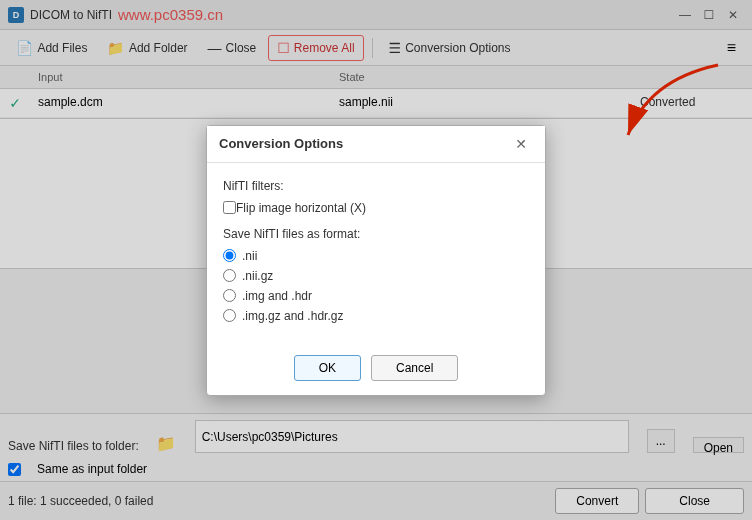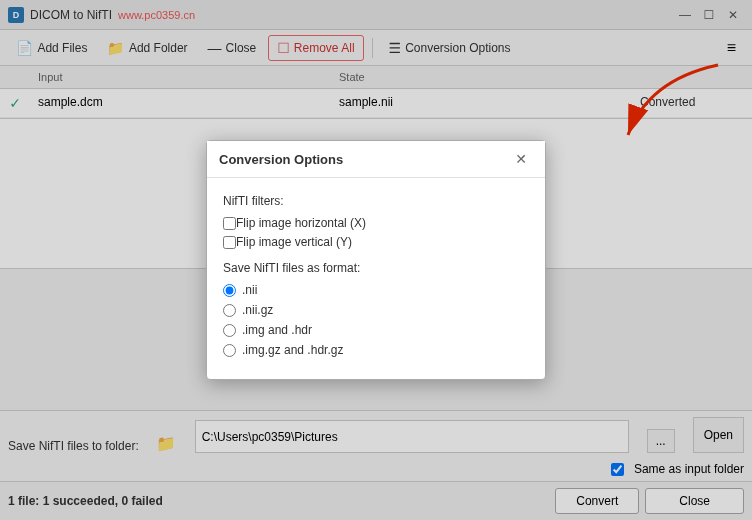--- a/index.html
+++ b/index.html
@@ -38,21 +38,21 @@
       justify-content: center;
       color: white;
       font-size: 9px;
       font-weight: bold;
     }
     .title-text {
       font-size: 12px;
       color: #333;
     }
     .watermark {
-      font-size: 11px;
+      font-size: 15px;
       color: #e55;
     }
     .title-bar-controls {
       display: flex;
       gap: 2px;
     }
     .title-btn {
       width: 22px;
       height: 22px;
       border: none;
@@ -286,45 +286,43 @@
       cursor: pointer;
       font-size: 12px;
       height: 24px;
     }
     .folder-open-btn {
       border: 1px solid #ccc;
       background: #f0f0f0;
       padding: 3px 10px;
       cursor: pointer;
       font-size: 12px;
-      height: 36px;
+      height: 16px;
     }
     .folder-icon {
       font-size: 16px;
     }
     .same-folder-row {
       display: flex;
       align-items: center;
-      gap: 10px;
+      gap: 16px;
       padding: 3px 8px 5px;
       background: #f5f5f5;
-      justify-content: flex-end;
     }
     .status-bar {
       display: flex;
       align-items: center;
       justify-content: space-between;
       padding: 6px 8px;
       background: #f0f0f0;
       border-top: 1px solid #d0d0d0;
     }
     .status-text {
       font-size: 12px;
       color: #333;
-      font-weight: bold;
     }
     .status-btns {
       display: flex;
       gap: 6px;
     }
     .convert-btn {
       background: white;
       border: 1px solid #aaa;
       padding: 5px 20px;
       cursor: pointer;
@@ -414,43 +412,43 @@
     <div class="modal-title-bar">
       <span class="modal-title">Conversion Options</span>
       <button class="modal-close-btn">✕</button>
     </div>
     <div class="modal-body">
       <div class="section-label">NifTI filters:</div>
       <div class="checkbox-row">
         <input type="checkbox" style="">
         <label>Flip image horizontal (X)</label>
       </div>
-      <div class="checkbox-row">
-        <input type="checkbox" style="">
-        <label>Flip image vertical (Y)</label>
-      </div>
       <div class="section-divider"></div>
       <div class="section-label">Save NifTI files as format:</div>
       <div class="radio-row">
         <input type="radio" name="nifti-format" checked="" style="">
         <label>.nii</label>
       </div>
       <div class="radio-row">
         <input type="radio" name="nifti-format" style="">
         <label>.nii.gz</label>
       </div>
       <div class="radio-row">
         <input type="radio" name="nifti-format" style="">
         <label>.img and .hdr</label>
       </div>
       <div class="radio-row">
         <input type="radio" name="nifti-format" style="">
         <label>.img.gz and .hdr.gz</label>
       </div>
     </div>
+    <div class="modal-footer">
+      <button class="modal-btn ok">OK</button>
+      <button class="modal-btn">Cancel</button>
+    </div>
   </div>
 
   <svg class="red-arrow" width="120" height="100" viewBox="0 0 120 100">
     <defs>
       <marker id="arrowhead" markerWidth="10" markerHeight="7" refX="10" refY="3.5" orient="auto">
         <polygon points="0 0, 10 3.5, 0 7" fill="#cc2200"></polygon>
       </marker>
     </defs>
     <path d="M 110 5 Q 40 20, 20 75" stroke="#cc2200" stroke-width="3" fill="none" marker-end="url(#arrowhead)"></path>
   </svg>

